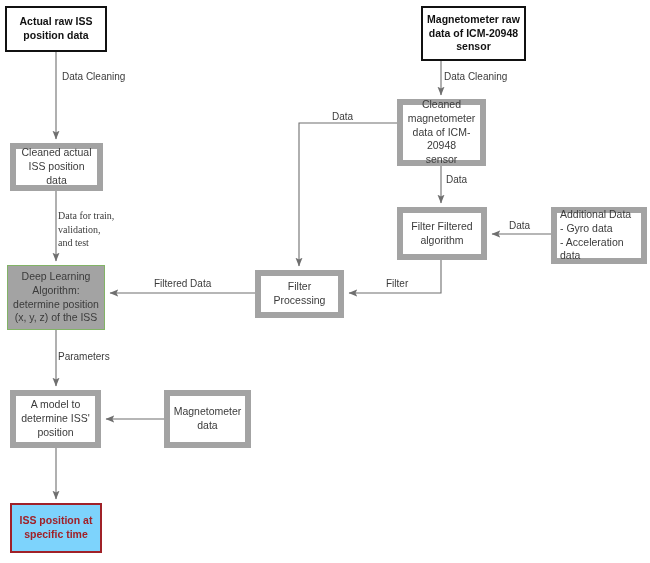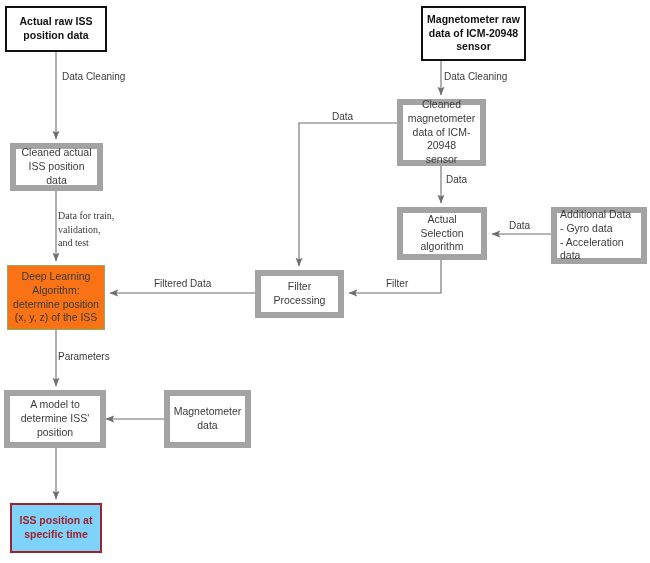--- a/index.html
+++ b/index.html
@@ -38,21 +38,21 @@
     background: #ffffff;
     border: 6px solid #a3a3a3;
     padding: 2px 3px;
   }
   .node.terminal {
     border: 2px solid #111111;
     color: #111111;
     font-weight: bold;
   }
   .node.highlight-green {
-    background: #f97316;
+    background: #a3a3a3;
     border: 1px solid #82b366;
     color: #3b3b3b;
   }
   .node.highlight-red {
     background: #7dd3fc;
     border: 2.5px solid #a02128;
     color: #a02128;
     font-weight: bold;
   }
   .node-label {
@@ -123,42 +123,42 @@
   </div>
 
   <div class="node" style="left:397px; top:99px; width:89px; height:67px;">
     <span class="node-label">Cleaned
 magnetometer
 data of ICM-20948
 sensor</span>
   </div>
 
   <div class="node" style="left:397px; top:207px; width:90px; height:53px;">
-    <span class="node-label">Actual Selection
+    <span class="node-label">Filter Filtered
 algorithm</span>
   </div>
 
   <div class="node left-align" style="left:551px; top:207px; width:96px; height:57px;">
     <span class="node-label">Additional Data
 - Gyro data
 - Acceleration data</span>
   </div>
 
   <div class="node highlight-green" style="left:7px; top:265px; width:98px; height:65px;">
     <span class="node-label">Deep Learning
 Algorithm:
 determine position
 (x, y, z) of the ISS</span>
   </div>
 
   <div class="node" style="left:255px; top:270px; width:89px; height:48px;">
     <span class="node-label">Filter Processing</span>
   </div>
 
-  <div class="node" style="left:4px; top:390px; width:102px; height:58px;justify-content:center;">
+  <div class="node" style="left:10px; top:390px; width:91px; height:58px;justify-content:center;">
     <span class="node-label">A model to
 determine ISS'
 position</span>
   </div>
 
   <div class="node" style="left:164px; top:390px; width:87px; height:58px;">
     <span class="node-label">Magnetometer
 data</span>
   </div>
 

